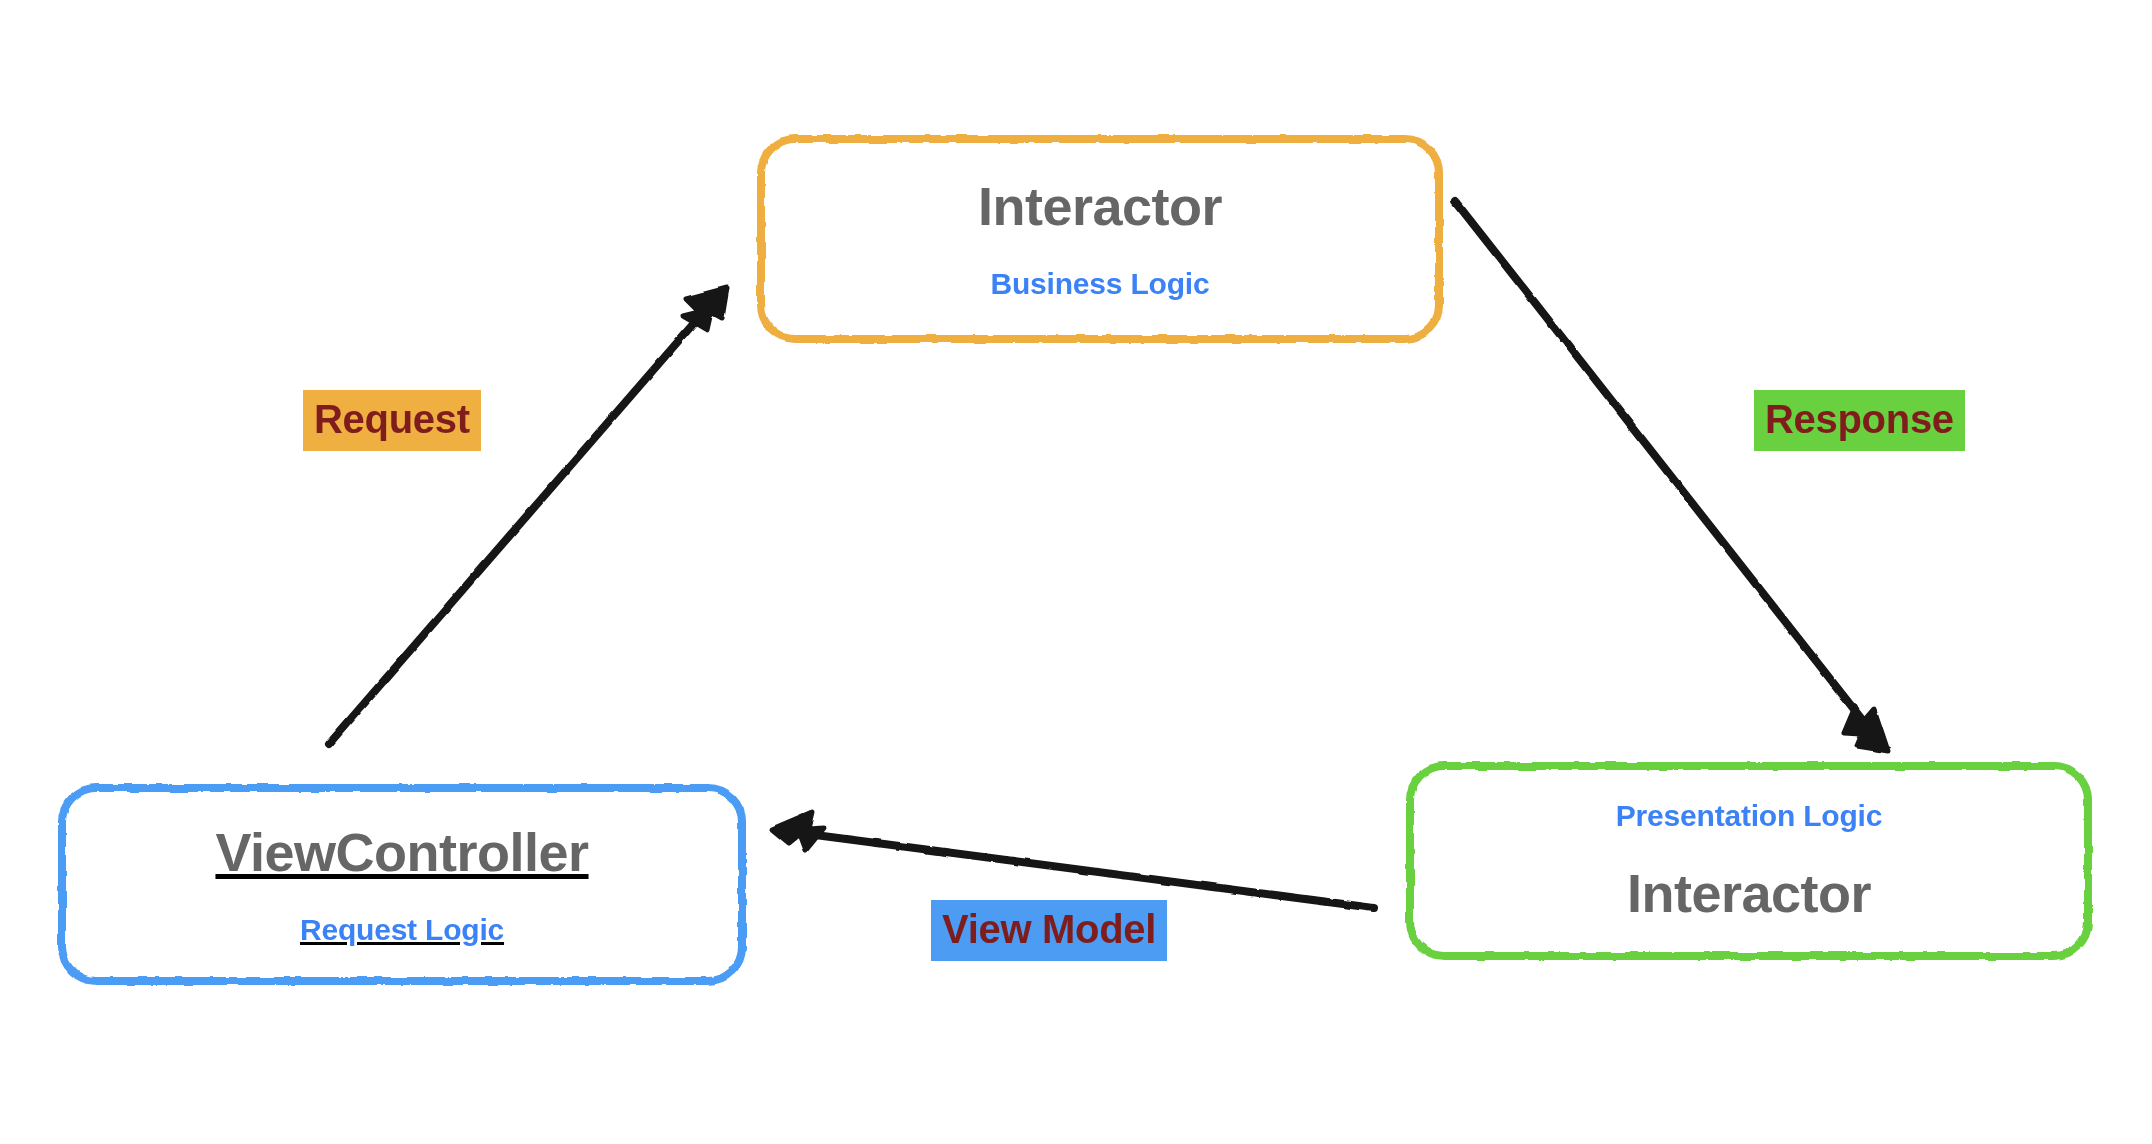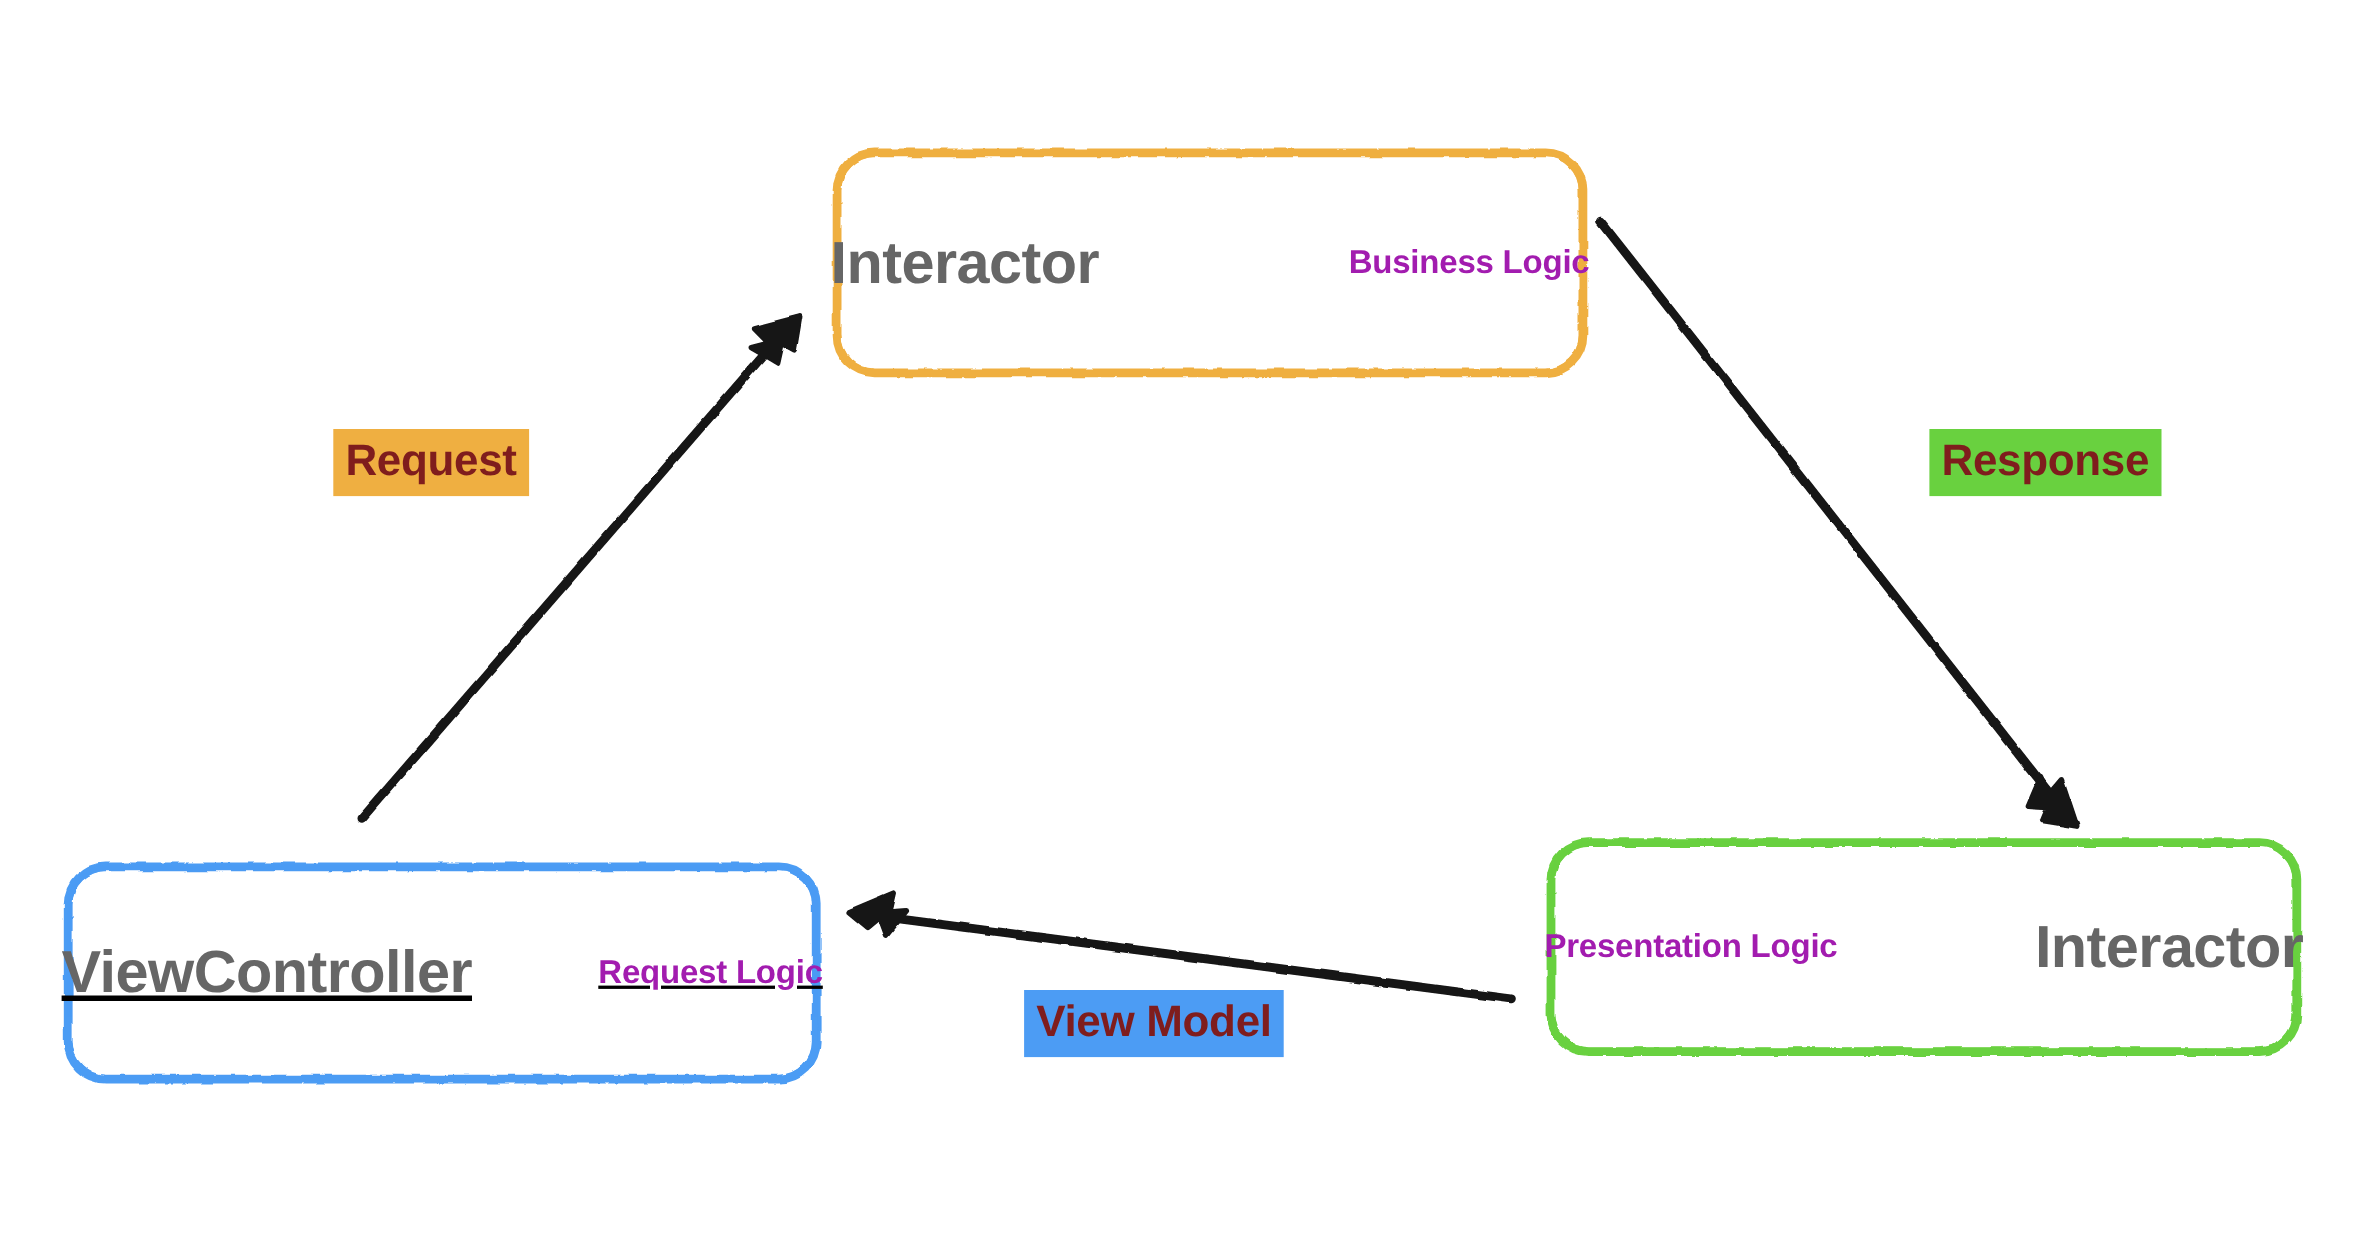--- a/index.html
+++ b/index.html
@@ -34,35 +34,35 @@
   .node .sketch-border {
     position: absolute;
     left: 0; top: 0;
     width: 100%; height: 100%;
     pointer-events: none;
   }
   .node-inner {
     position: relative;
     width: 100%;
     display: flex;
-    flex-direction: row;
+    flex-direction: column;
     align-items: center;
     justify-content: center;
   }
 
   .title-text {
     color: #666666;
     font-weight: bold;
     font-size: 54px;
     line-height: 1.05;
     letter-spacing: -0.5px;
     white-space: nowrap;
   }
   .sub-text {
-    color: #a21caf;
+    color: #3b82f6;
     font-weight: bold;
     font-size: 30px;
     line-height: 1.05;
     letter-spacing: -0.2px;
     white-space: nowrap;
   }
 
   .divider {
     position: relative;
     height: 9px;

